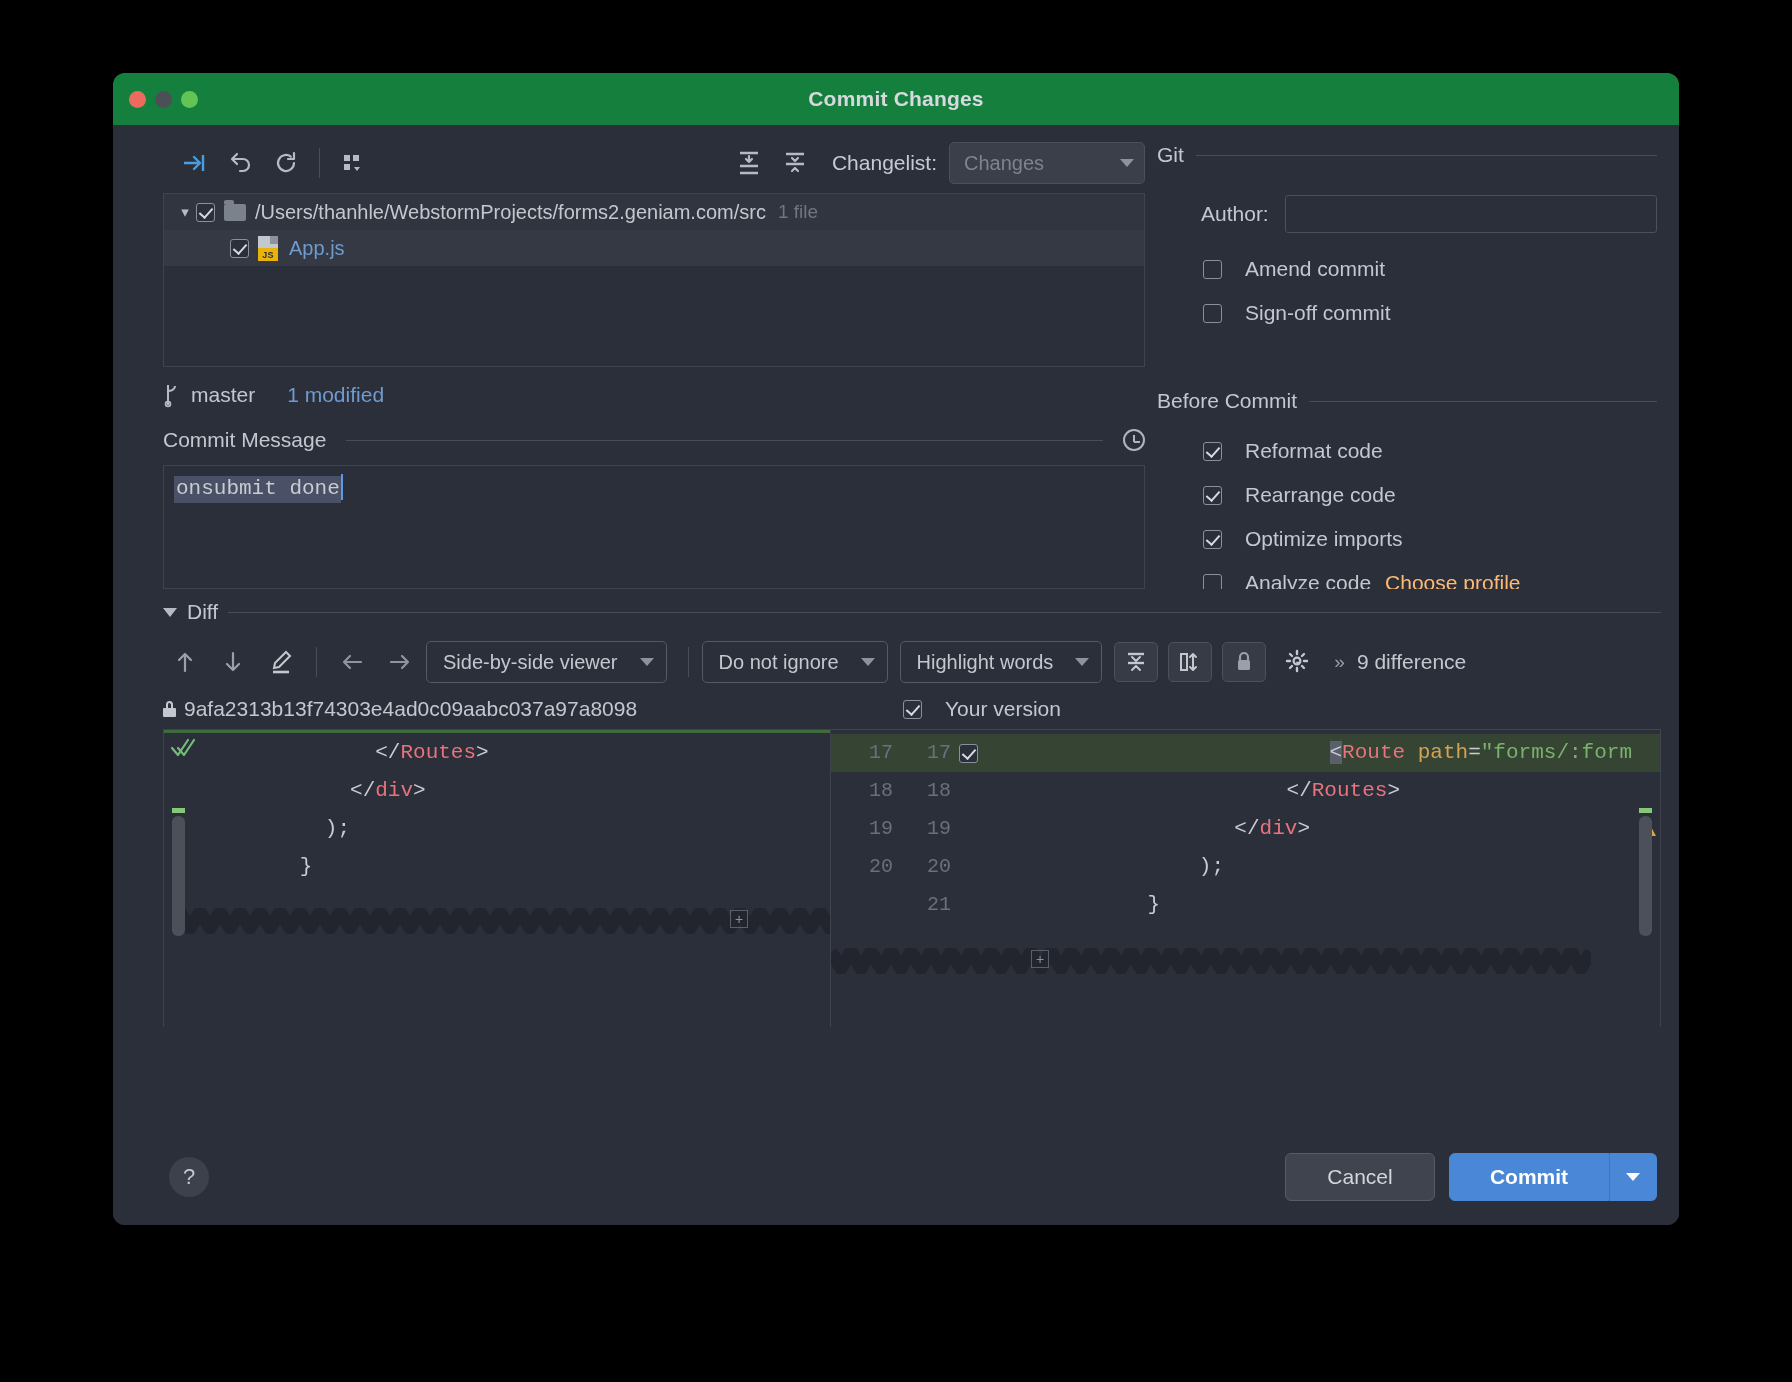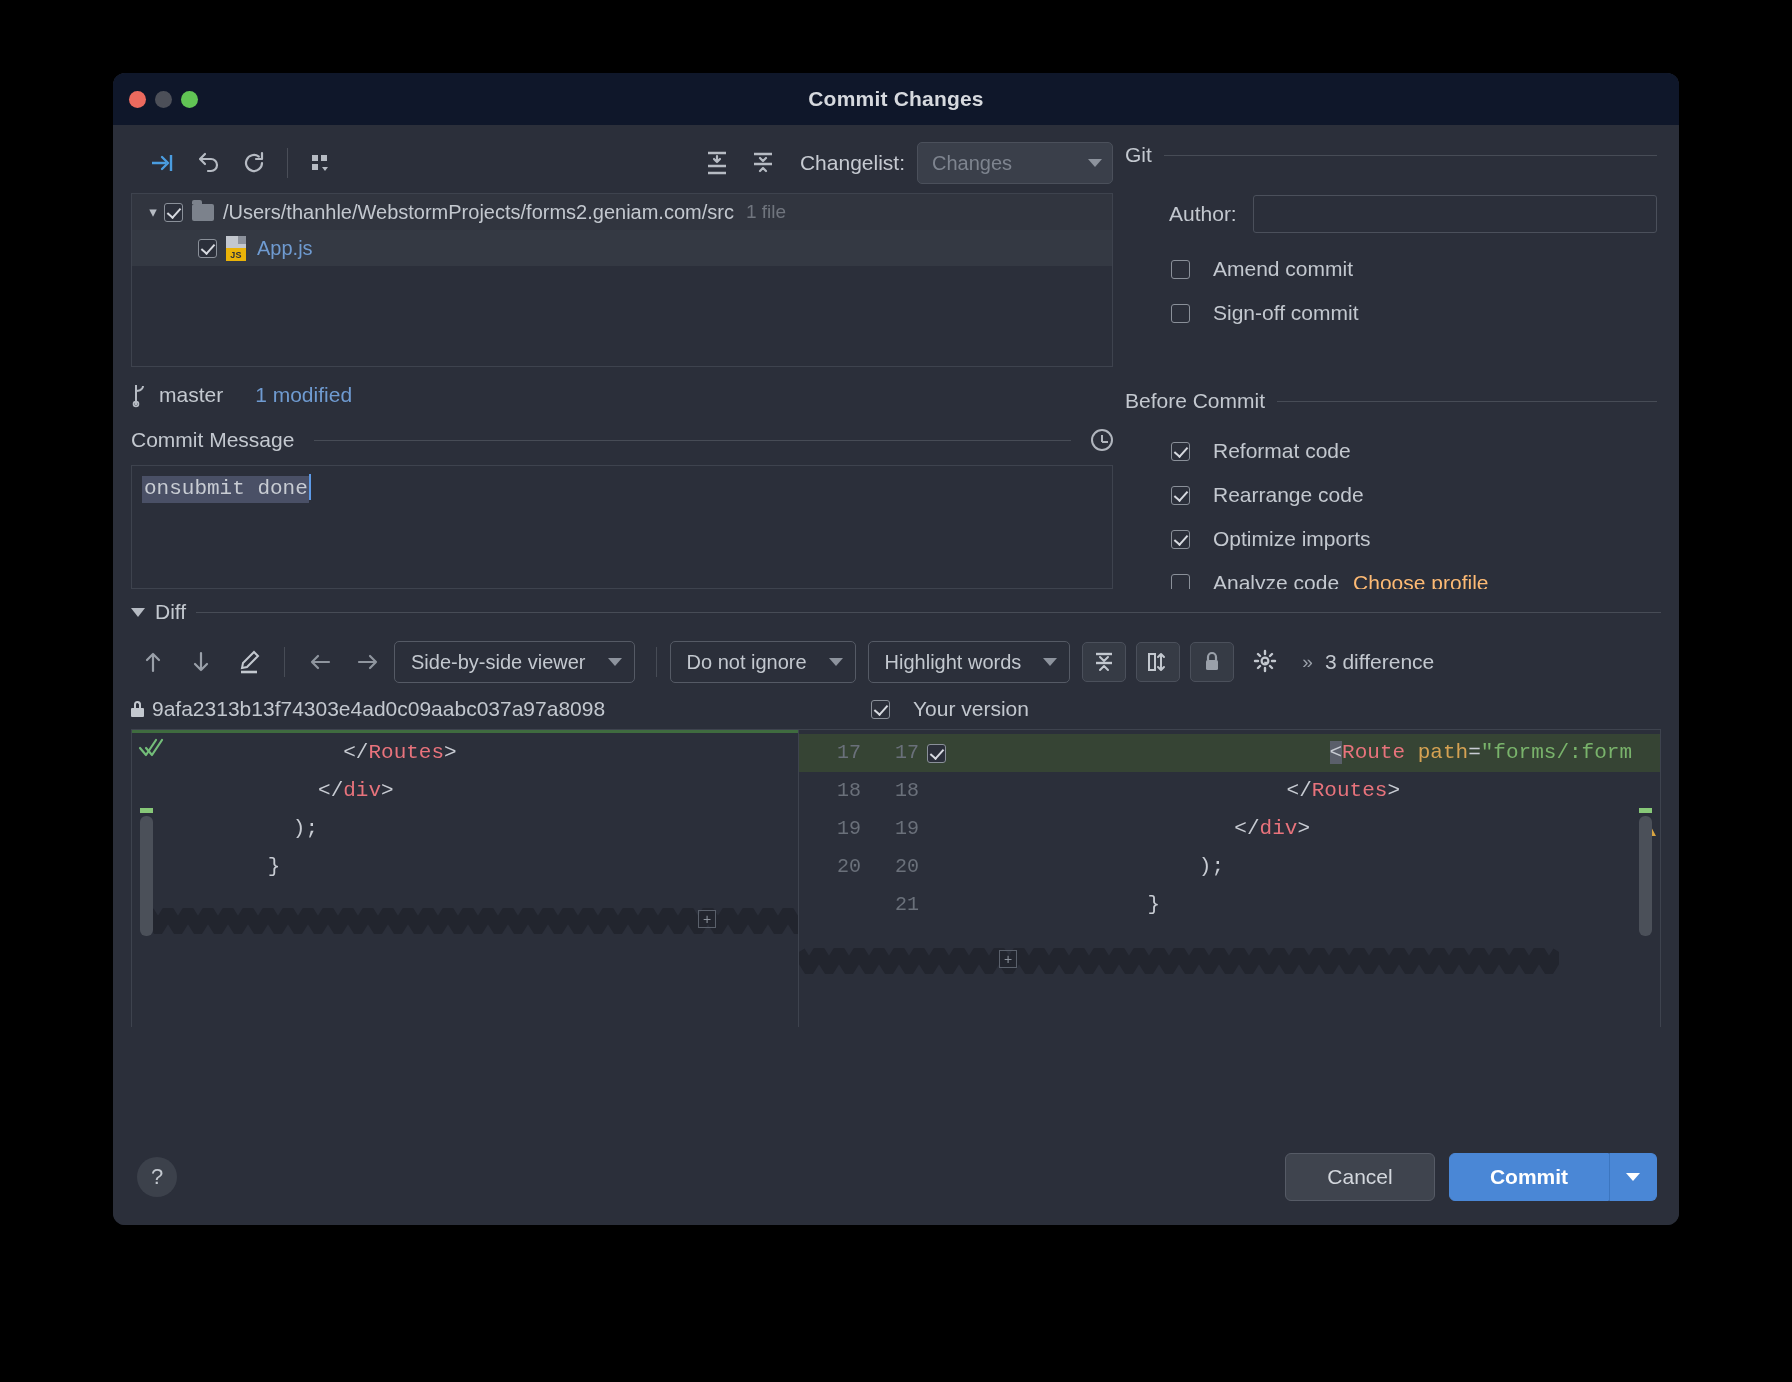--- a/index.html
+++ b/index.html
@@ -20,37 +20,37 @@
     border-radius: 12px;
     box-shadow: 0 10px 40px rgba(0,0,0,.6);
     overflow: hidden;
     display: flex; flex-direction: column;
   }
 
   
   .titlebar {
     position: relative;
     height: 52px; flex: 0 0 52px;
-    background: #0f172a;
+    background: #15803d;
     display: flex; align-items: center;
   }
   .traffic { display: flex; gap: 9px; padding-left: 16px; }
   .dot { width: 17px; height: 17px; border-radius: 50%; }
   .dot.red { background: #ec6a5e; }
   .dot.amber { background: #4c4f58; }
   .dot.green { background: #61c454; }
   .title-text {
     position: absolute; left: 0; right: 0; text-align: center;
     color: #d6d9de; font-size: 21px; font-weight: bold;
     letter-spacing: .2px;
     pointer-events: none;
   }
 
   
-  .body { flex: 1; display: flex; flex-direction: column; background: #2b2f3a; position: relative; }
+  .body { flex: 1; display: flex; flex-direction: column; background: #2b2f3a; position: relative; padding-left: 32px; }
 
   .upper { display: flex; padding: 0 0 0 0; }
   .left-col { width: 1000px; padding: 10px 0 0 18px; }
   .right-col { flex: 1; padding: 10px 22px 0 12px; }
 
   
   .toolbar {
     display: flex; align-items: center; height: 56px; gap: 0px;
     padding-left: 8px;
   }
@@ -476,21 +476,21 @@
             </svg>
           </div>
           <div class="dt-btn">
             <svg width="26" height="26" viewBox="0 0 26 26">
               <circle cx="12" cy="12" r="3.4" fill="none" stroke="#c3c8cf" stroke-width="2.2"></circle>
               <path d="M12 2v3M12 19v3M2 12h3M19 12h3M5 5l2 2M17 17l2 2M19 5l-2 2M7 17l-2 2" stroke="#c3c8cf" stroke-width="2.4" stroke-linecap="round"></path>
               <path d="M18 21l3 4 3-4z" fill="#c3c8cf" transform="translate(-2,-2) scale(.7)"></path>
             </svg>
           </div>
           <span class="chev-right">»</span>
-          <span class="diff-count">3 difference</span>
+          <span class="diff-count">9 difference</span>
         </div>
 
         <div class="version-row">
           <div class="hash-wrap">
             <span class="lock">
                 <span class="shackle"></span>
                 <span class="bdy"></span>
               </span>
             <span class="hash">9afa2313b13f74303e4ad0c09aabc037a97a8098</span>
           </div>

